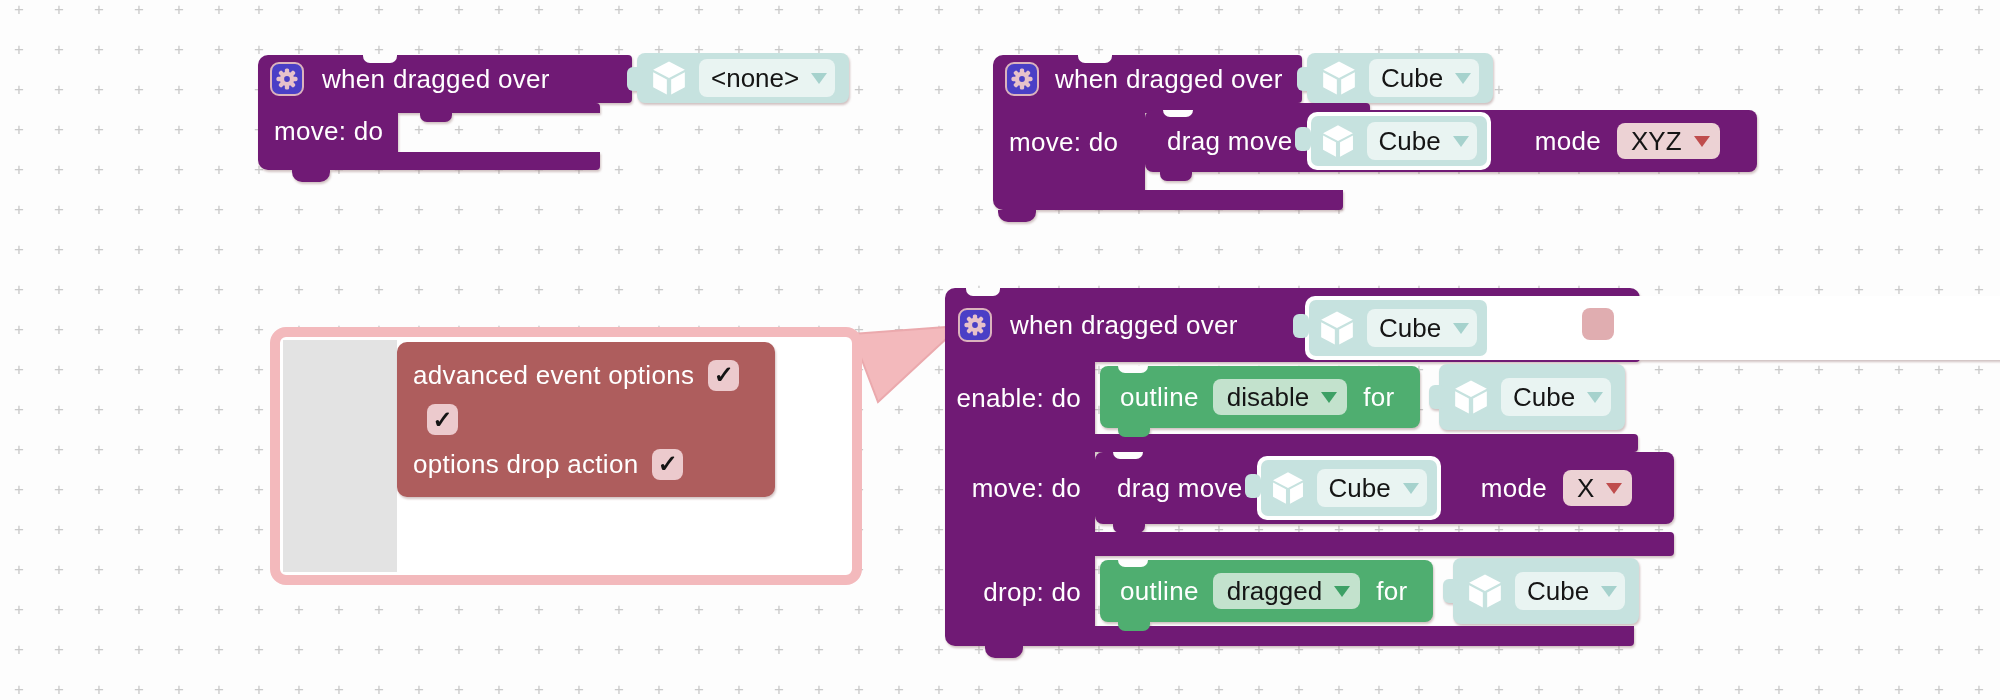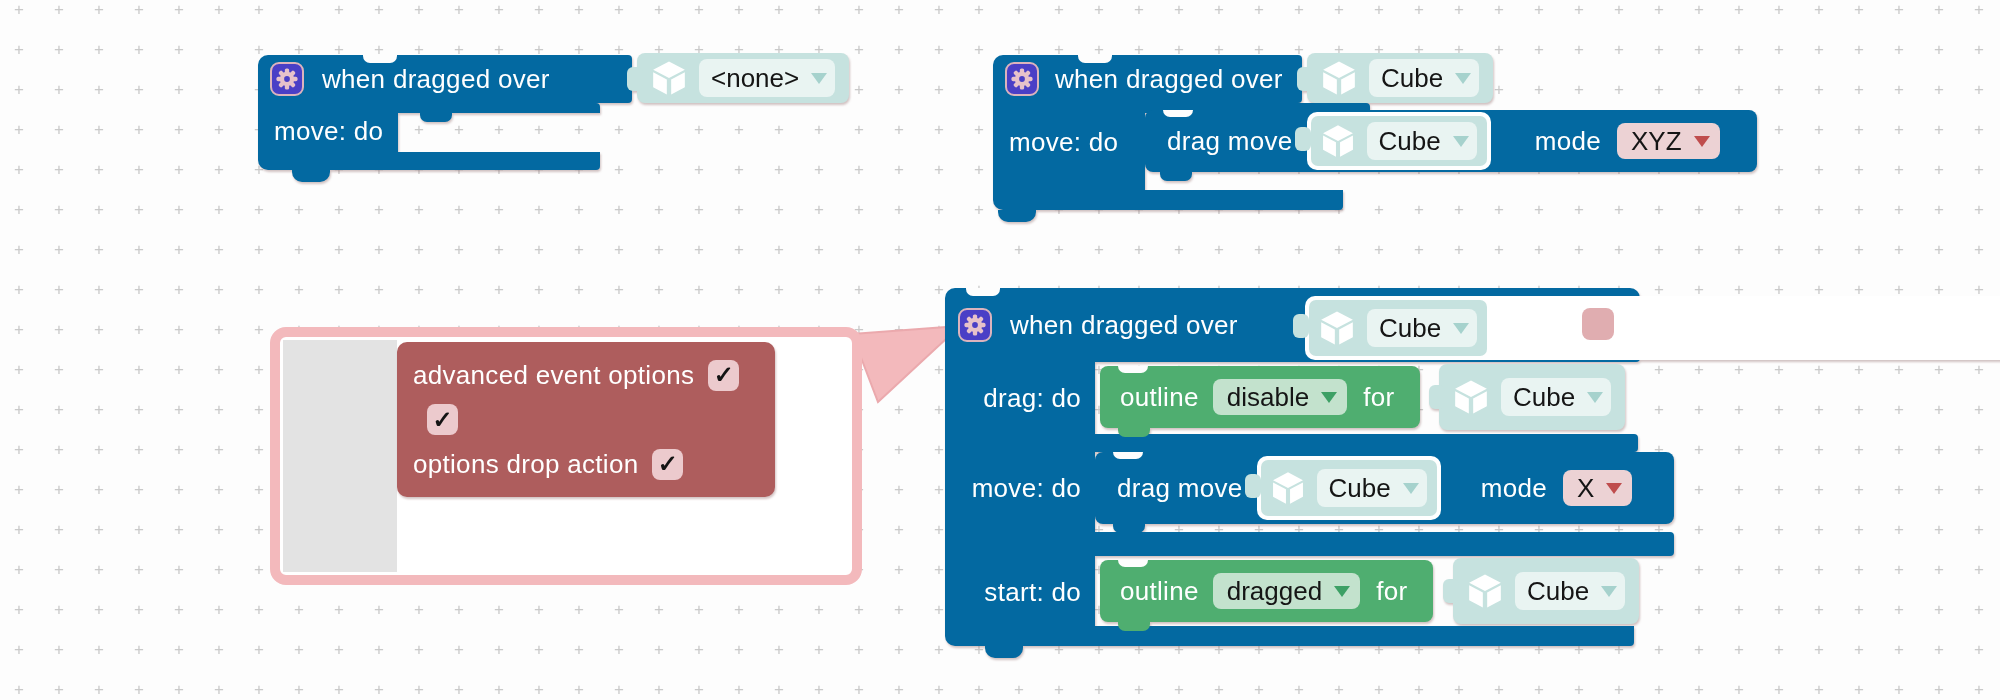--- a/index.html
+++ b/index.html
@@ -1,21 +1,21 @@
 <!DOCTYPE html>
 <html><head>
 <meta charset="utf-8">
 <style>
   html,body{margin:0;padding:0;background:#fff}
   #canvas{position:relative;width:2000px;height:700px;background:#fdfdfd;overflow:hidden;
           font-family:"Liberation Sans",sans-serif}
   .cross{position:absolute;color:#c9c9c9;font-size:17px;transform:translate(-50%,-50%);user-select:none}
   .bw{position:absolute;inset:0;filter:drop-shadow(1px 2px 1px rgba(110,60,60,.30))}
   .abs{position:absolute;box-sizing:border-box}
-  .red{background:#0369a1}
+  .red{background:#701a75}
   .green{background:#4fae70}
   .wtxt{color:#fff;font-size:26px;letter-spacing:.3px;white-space:nowrap}
   .row{display:flex;align-items:center}
   .bite{position:absolute;background:#fdfdfd;border-radius:0 0 7px 7px;width:34px;height:8px}
   .bump{position:absolute;border-radius:0 0 7px 7px;width:32px;height:9px}
   .tab{position:absolute;border-radius:0 0 10px 10px;width:38px;height:12px}
   .gear{width:34px;height:34px;background:#4a3fc6;border:2px solid #dcb3bd;border-radius:9px;
         display:flex;align-items:center;justify-content:center;box-sizing:border-box;flex:none}
   .tealblk{position:absolute;display:flex;align-items:center;background:#c6e2df;border-radius:8px;padding:0 14px}
   .tealtab{position:absolute;left:-10px;top:14px;width:16px;height:24px;background:#c6e2df;border-radius:6px}
@@ -1117,23 +1117,23 @@
         <div class="field">
           <span>Cube</span>
           <span class="dd"></span>
         </div>
       </div>
     </div>
     <span class="wtxt abs" style="left:1502px;top:310px">x-ray</span>
     <span class="cb abs" style="left:1582px;top:308px;width:32px;height:32px;background:#e0adb0"></span>
 
     <div class="abs red" style="left:945px;top:362px;width:150px;height:284px;border-radius:0 0 0 10px"></div>
-    <div class="abs wtxt" style="left:945px;top:383px;width:136px;text-align:right">drag: do</div>
+    <div class="abs wtxt" style="left:945px;top:383px;width:136px;text-align:right">enable: do</div>
     <div class="abs wtxt" style="left:945px;top:473px;width:136px;text-align:right">move: do</div>
-    <div class="abs wtxt" style="left:945px;top:577px;width:136px;text-align:right">start: do</div>
+    <div class="abs wtxt" style="left:945px;top:577px;width:136px;text-align:right">drop: do</div>
 
     <div class="abs red" style="left:1095px;top:434px;width:543px;height:18px;border-radius:0 4px 4px 0"></div>
     <div class="abs red" style="left:1095px;top:532px;width:579px;height:24px;border-radius:0 4px 4px 0"></div>
     <div class="abs red" style="left:1095px;top:626px;width:539px;height:20px;border-radius:0 0 4px 0"></div>
     <div class="tab red" style="left:985px;top:646px"></div>
 
     <div class="abs green row" style="left:1100px;top:366px;height:62px;border-radius:8px;padding:0 26px 0 20px">
       <span class="wtxt">outline</span>
       <span class="pill pill-green" style="margin-left:14px">
         <span>disable</span>

